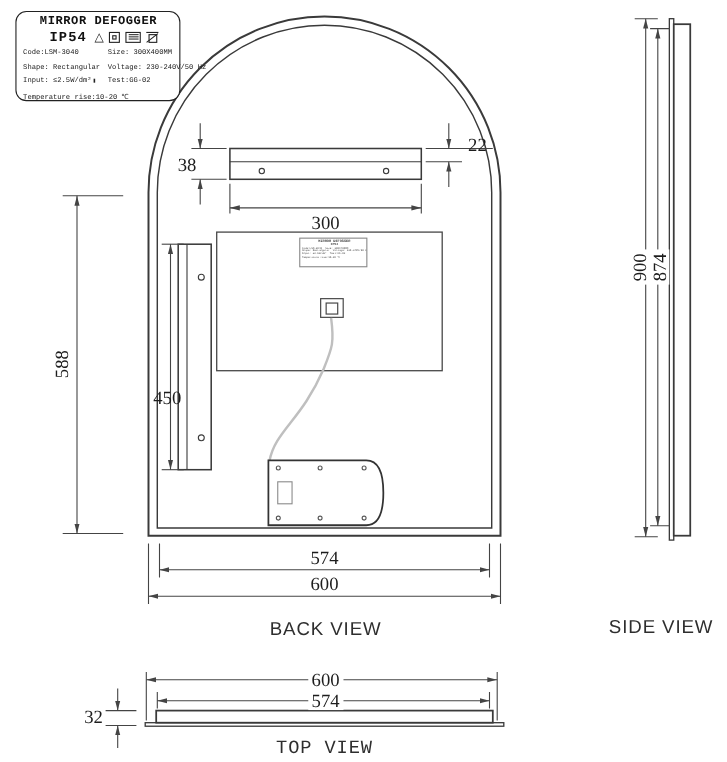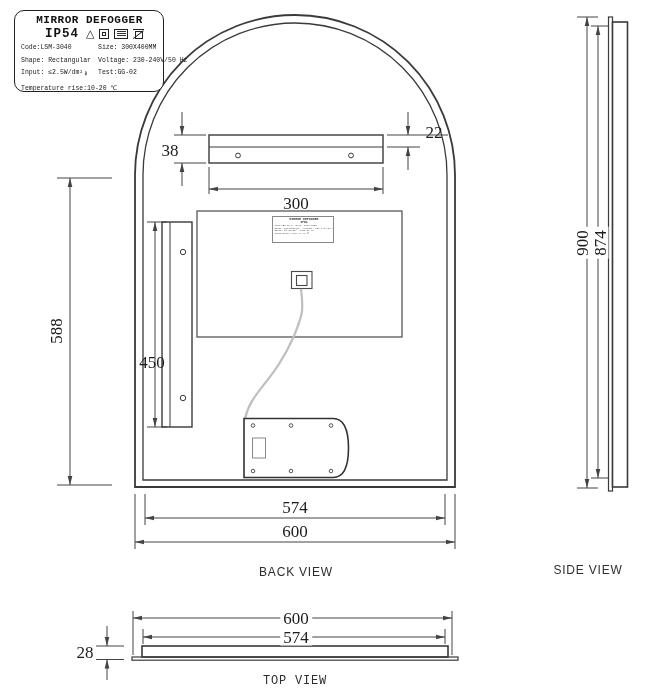--- a/index.html
+++ b/index.html
@@ -13,21 +13,21 @@
   
   .dim {
     position:absolute; font-family:"Liberation Serif", serif;
     font-size:17px; color:#1d1d1d; transform:translate(-50%,-50%);
     white-space:nowrap; line-height:1;
   }
   .dim.vert { transform:translate(-50%,-50%) rotate(-90deg); }
   .dim.bg { background:#ffffff; padding:0 3px; }
 
   .view-label {
-    position:absolute; font-size:12px; color:#2e2e2e; letter-spacing:0.8px;
+    position:absolute; font-size:17px; color:#2e2e2e; letter-spacing:0.8px;
     transform:translate(-50%,-50%); white-space:nowrap;
     font-family:"Liberation Sans", sans-serif;
   }
 
   
   .spec-box {
     position:absolute; left:14px; top:10px; width:150px; height:82px;
     border:1.6px solid #222; border-radius:10px; background:#fff;
     font-family:"Liberation Mono", monospace; color:#111; padding:3px 5px 2px 6px;
   }
@@ -197,24 +197,24 @@
   <span class="dim" style="left:434px; top:132px;">22</span>
   <span class="dim" style="left:296px; top:203px;text-align:right;">300</span>
   <span class="dim" style="left:152px; top:322px;margin-top:40px;">450</span>
   <span class="dim vert" style="left:56px; top:331px;">588</span>
   <span class="dim" style="left:295px; top:507px;">574</span>
   <span class="dim" style="left:295px; top:531px;">600</span>
   <span class="dim vert bg" style="left:582px; top:243px;">900</span>
   <span class="dim vert bg" style="left:600px; top:243px;">874</span>
   <span class="dim bg" style="left:296px; top:618px;">600</span>
   <span class="dim bg" style="left:296px; top:637px;">574</span>
-  <span class="dim" style="left:85px; top:652px;">28</span>
+  <span class="dim" style="left:85px; top:652px;">32</span>
 
   <span class="view-label" style="left:296px; top:572px;">BACK VIEW</span>
-  <span class="view-label" style="left:588px; top:570px;">SIDE VIEW</span>
+  <span class="view-label" style="left:601px; top:570px;">SIDE VIEW</span>
   <span class="view-label" style="left:295px; top:681px;font-family:Liberation Mono, monospace;">TOP VIEW</span>
 
   <div class="spec-box">
     <div class="spec-title">MIRROR DEFOGGER</div>
     <div class="spec-row2">
       <span class="spec-ip">IP54</span>
       <span class="spec-icons">
         <span class="tri-icon">△</span>
         <span class="sq2-outer">
             <span class="sq2-inner"></span>

